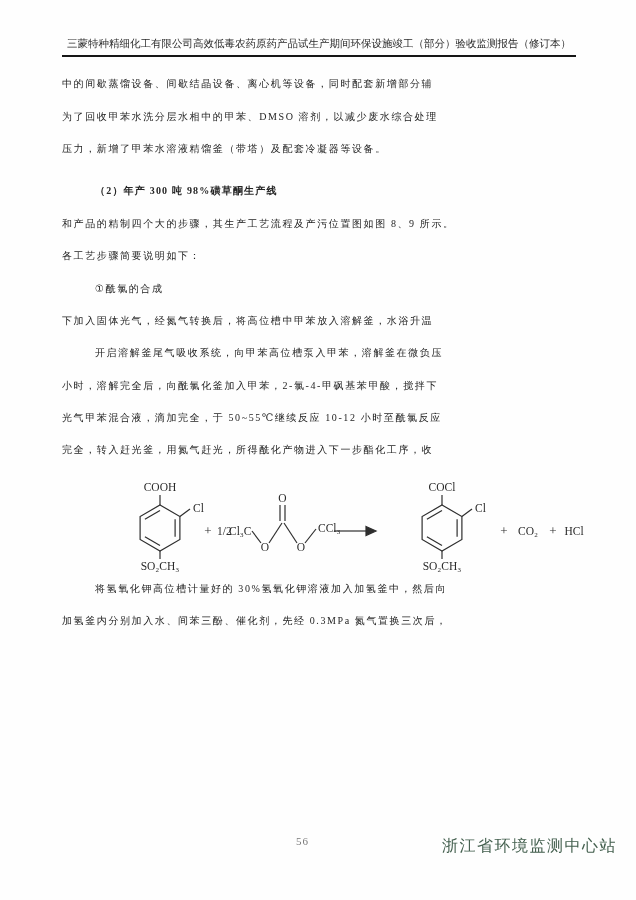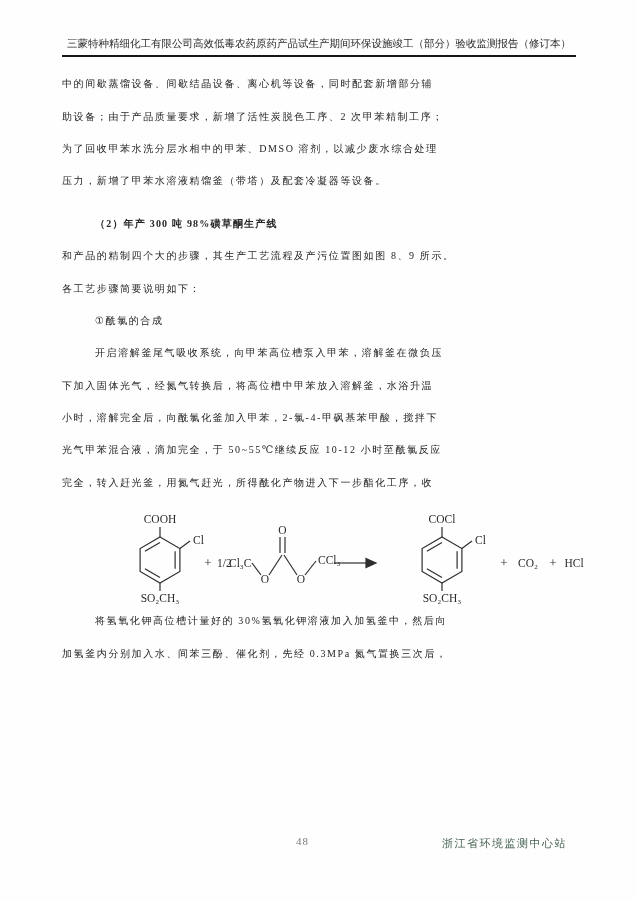--- a/index.html
+++ b/index.html
@@ -45,44 +45,43 @@
     fill: #2a2a2a;
   }
   .chem-label { font-size: 11.5px; }
   .chem-op { font-size: 13px; }
   .footer-page {
     position: absolute; top: 835px; left: 296px;
     font-size: 11px; color: #7a7a7a; letter-spacing: 1px;
   }
   .footer-org {
     position: absolute; top: 836px; left: 442px;
-    font-size: 11px; color: #44604f; letter-spacing: 1.5px;
+    font-size: 16px; color: #44604f; letter-spacing: 1.5px;
     white-space: nowrap;
   }
 </style>
 </head>
 <body>
 
 <div class="page">
 
   <div class="header-title">三蒙特种精细化工有限公司高效低毒农药原药产品试生产期间环保设施竣工（部分）验收监测报告（修订本）</div>
   <div class="header-rule"></div>
 
   <div class="content">
     <div class="line">中的间歇蒸馏设备、间歇结晶设备、离心机等设备，同时配套新增部分辅</div>
-    <div class="line">助设备；由于产品质量要求，新增了活性炭脱色工序、2 次甲苯精制工序；</div>
     <div class="line">为了回收甲苯水洗分层水相中的甲苯、DMSO 溶剂，以减少废水综合处理</div>
     <div class="line">压力，新增了甲苯水溶液精馏釜（带塔）及配套冷凝器等设备。</div>
     <div class="pre-heading-gap"></div>
     <div class="line bold indent">（2）年产 300 吨 98%磺草酮生产线</div>
     <div class="line">和产品的精制四个大的步骤，其生产工艺流程及产污位置图如图 8、9 所示。</div>
     <div class="line">各工艺步骤简要说明如下：</div>
     <div class="line indent">①酰氯的合成</div>
+    <div class="line">下加入固体光气，经氮气转换后，将高位槽中甲苯放入溶解釜，水浴升温</div>
     <div class="line indent">开启溶解釜尾气吸收系统，向甲苯高位槽泵入甲苯，溶解釜在微负压</div>
-    <div class="line">下加入固体光气，经氮气转换后，将高位槽中甲苯放入溶解釜，水浴升温</div>
     <div class="line">小时，溶解完全后，向酰氯化釜加入甲苯，2-氯-4-甲砜基苯甲酸，搅拌下</div>
     <div class="line">光气甲苯混合液，滴加完全，于 50~55℃继续反应 10-12 小时至酰氯反应</div>
     <div class="line">完全，转入赶光釜，用氮气赶光，所得酰化产物进入下一步酯化工序，收</div>
 
     <div class="diagram">
       <svg width="520" height="106" viewBox="0 0 520 106">
         <g stroke="#2e2e2e" stroke-width="1.2" fill="none">
 
           <polygon points="98,38 117.9,49.5 117.9,72.5 98,84 78.1,72.5 78.1,49.5"></polygon>
           <line x1="98" y1="43.5" x2="82.9" y2="52.3"></line>
@@ -129,16 +128,16 @@
           <text class="chem-op" x="491" y="68" text-anchor="middle">+</text>
           <text class="chem-label" x="512" y="68" text-anchor="middle">HCl</text>
         </g>
       </svg>
     </div>
 
     <div class="line indent">将氢氧化钾高位槽计量好的 30%氢氧化钾溶液加入加氢釜中，然后向</div>
     <div class="line">加氢釜内分别加入水、间苯三酚、催化剂，先经 0.3MPa 氮气置换三次后，</div>
   </div>
 
-  <div class="footer-page">48</div>
+  <div class="footer-page">56</div>
   <div class="footer-org">浙江省环境监测中心站</div>
 
 </div>
 
 </body></html>

